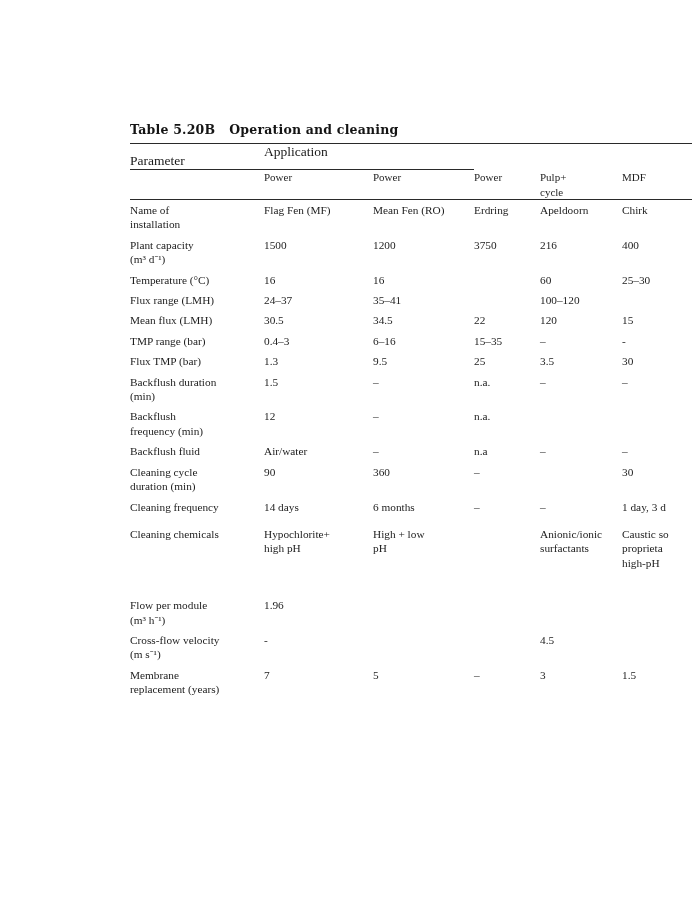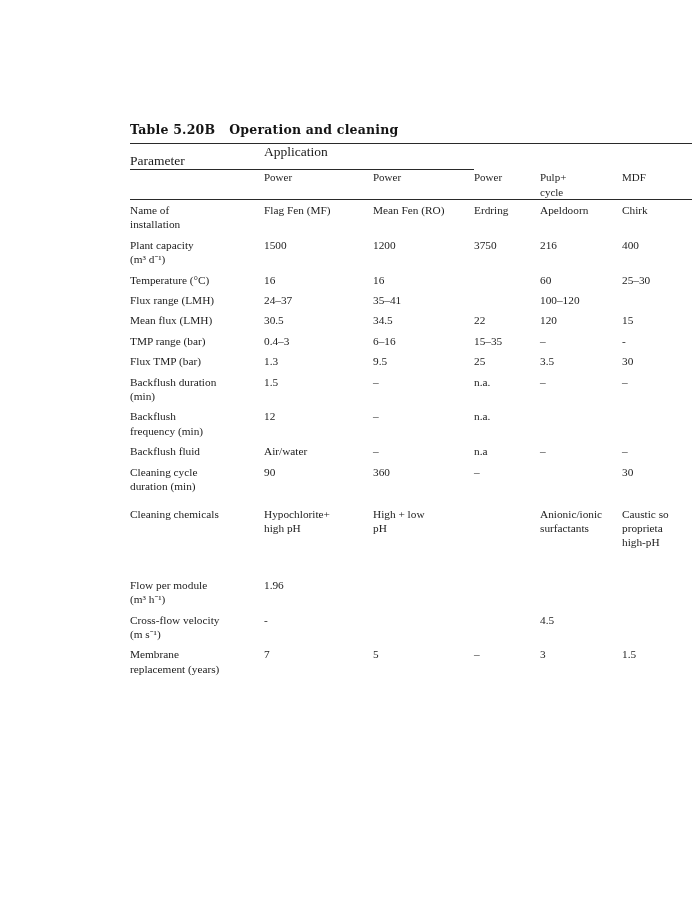--- a/index.html
+++ b/index.html
@@ -285,20 +285,28 @@
           <span class="sub">Cleaning cycle</span>
           <span class="sub">duration (min)</span>
         </td>
         <td>90</td>
         <td>360</td>
         <td>–</td>
         <td></td>
         <td>30</td>
       </tr>
 
+      <tr class="data">
+        <td class="c0">Cleaning frequency</td>
+        <td>14 days</td>
+        <td>6 months</td>
+        <td>–</td>
+        <td>–</td>
+        <td>1 day, 3 d</td>
+      </tr>
 
       <tr class="data tall gap">
         <td class="c0">Cleaning chemicals</td>
         <td>
           <span class="sub">Hypochlorite+</span>
           <span class="sub">high pH</span>
         </td>
         <td>
           <span class="sub">High + low</span>
           <span class="sub">pH</span>

